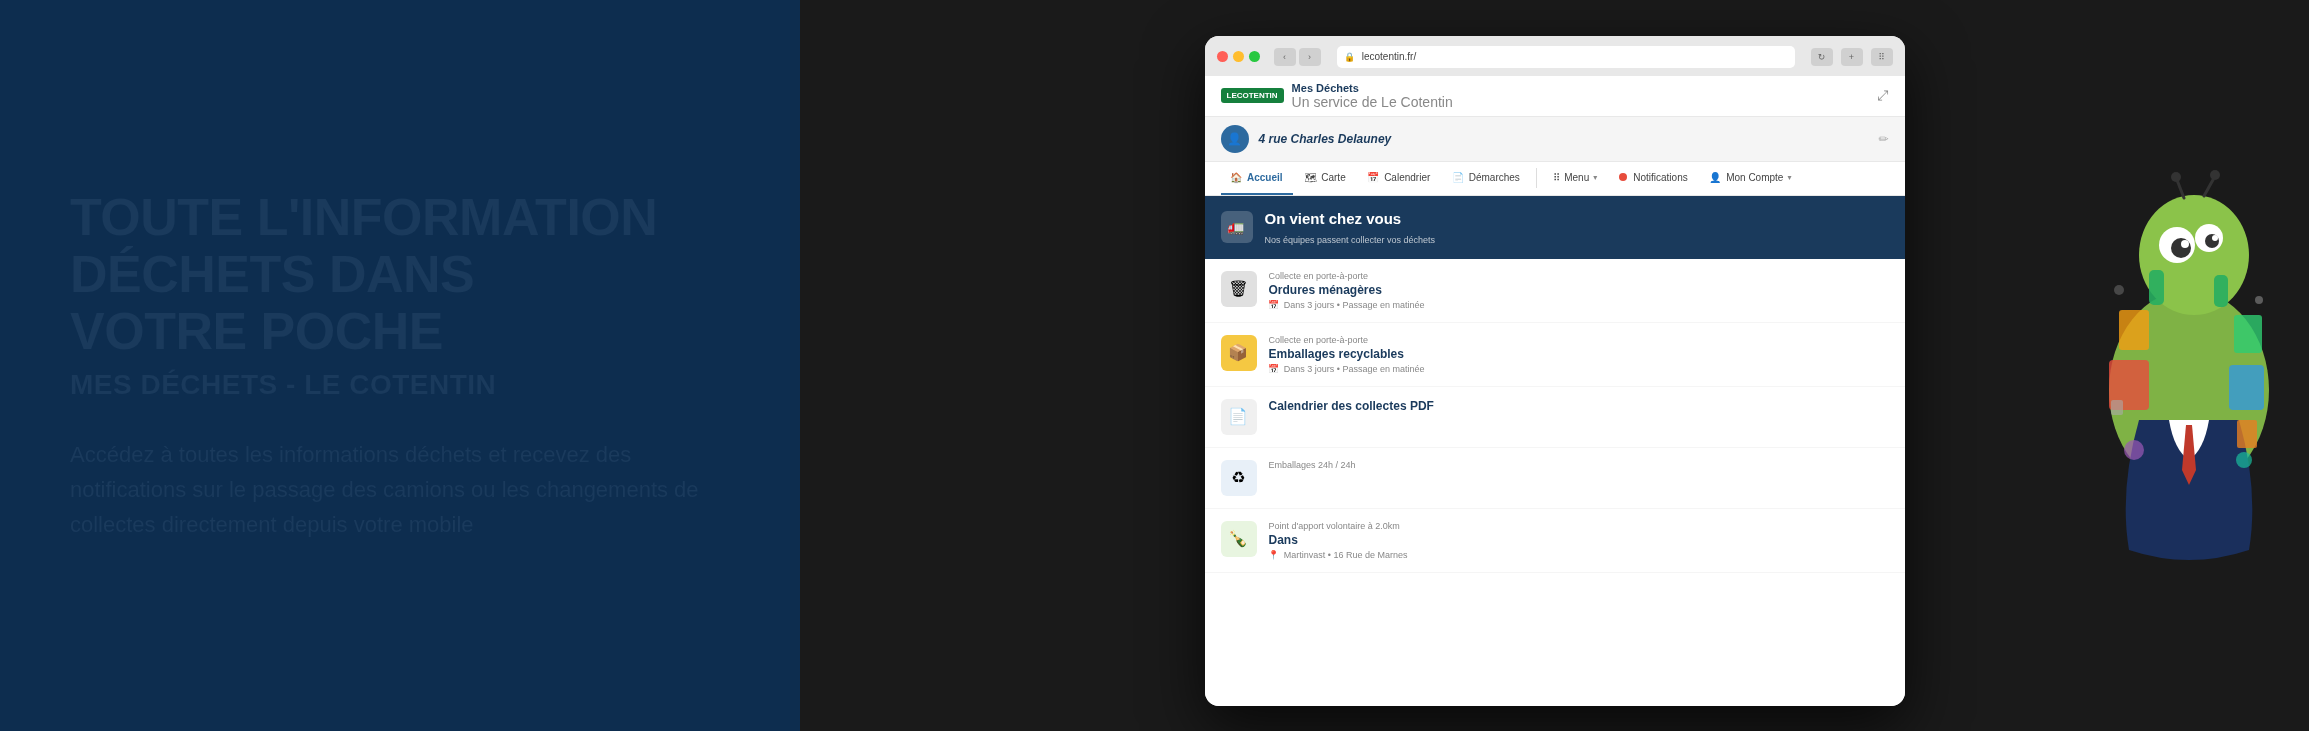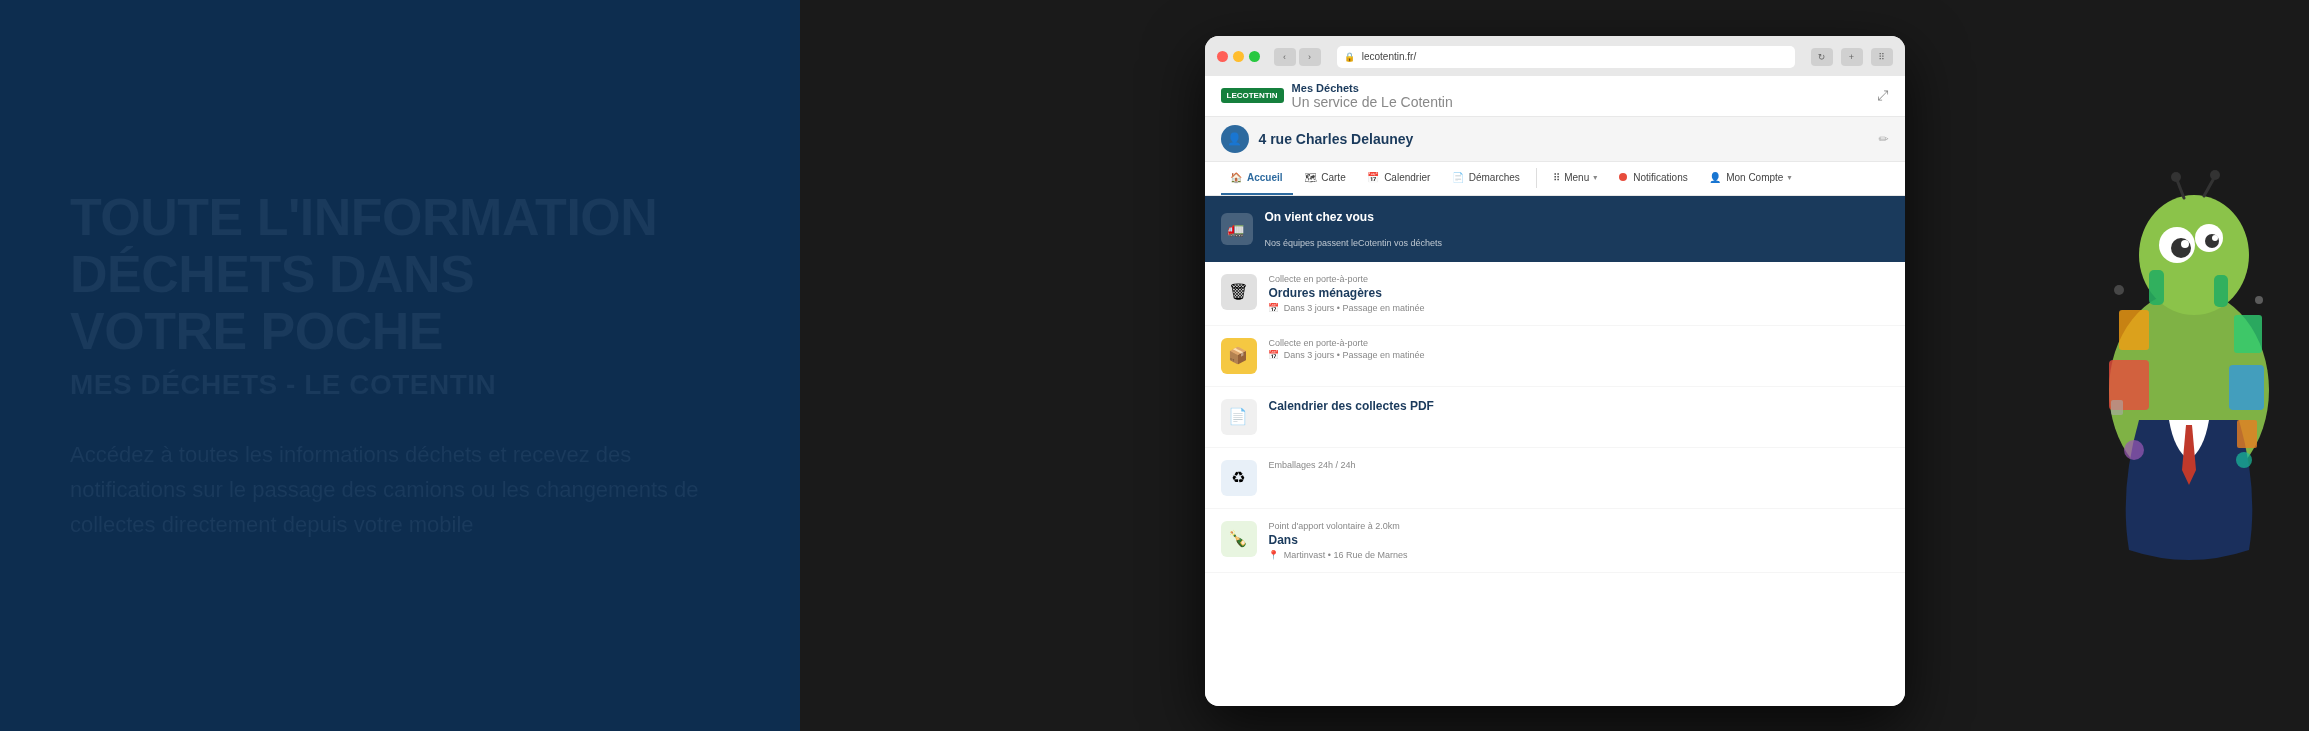--- a/index.html
+++ b/index.html
@@ -212,23 +212,24 @@
       background: #2d6a9f;
       border-radius: 50%;
       display: flex;
       align-items: center;
       justify-content: center;
       color: white;
       font-size: 12px;
     }
 
     .address-text {
-      font-size: 14px;
+      font-size: 12px;
       font-weight: 600;
       color: #1a3a5c;
+      font-style: italic;
     }
 
     .expand-icon {
       margin-left: auto;
       color: #aaa;
       font-size: 12px;
     }
 
     
     .nav-bar {
@@ -301,24 +302,24 @@
       border-radius: 6px;
       display: flex;
       align-items: center;
       justify-content: center;
       color: white;
       font-size: 14px;
       flex-shrink: 0;
     }
 
     .header-item-text h3 {
-      font-size: 12px;
+      font-size: 15px;
       font-weight: 700;
       color: white;
-      margin-bottom: 14px;
+      margin-bottom: 8px;
     }
 
     .header-item-text p {
       font-size: 9px;
       color: rgba(255,255,255,0.7);
     }
 
     
     .list-item {
       padding: 12px 16px;
@@ -489,40 +490,41 @@
         <span style="font-size:8px;color:#888;">▾</span>
       </div>
     </div>
 
     <div class="main-content">
 
       <div class="header-item">
         <div class="header-item-icon">🚛</div>
         <div class="header-item-text">
           <h3>On vient chez vous</h3>
-          <p>Nos équipes passent leCotentin vos déchets</p>
+          <p>Nos équipes passent collecter vos déchets</p>
         </div>
       </div>
 
       <div class="list-item">
         <div class="item-icon-box gray">🗑</div>
         <div class="item-content">
           <div class="item-label">Collecte en porte-à-porte</div>
           <div class="item-title">Ordures ménagères</div>
           <div class="item-meta">
             <span>📅</span>
             <span>Dans 3 jours • Passage en matinée</span>
           </div>
         </div>
       </div>
 
       <div class="list-item">
         <div class="item-icon-box yellow">📦</div>
         <div class="item-content">
           <div class="item-label">Collecte en porte-à-porte</div>
+          <div class="item-title">Emballages recyclables</div>
           <div class="item-meta">
             <span>📅</span>
             <span>Dans 3 jours • Passage en matinée</span>
           </div>
         </div>
       </div>
 
       <div class="list-item">
         <div class="item-icon-box light-gray">📄</div>
         <div class="item-content">

